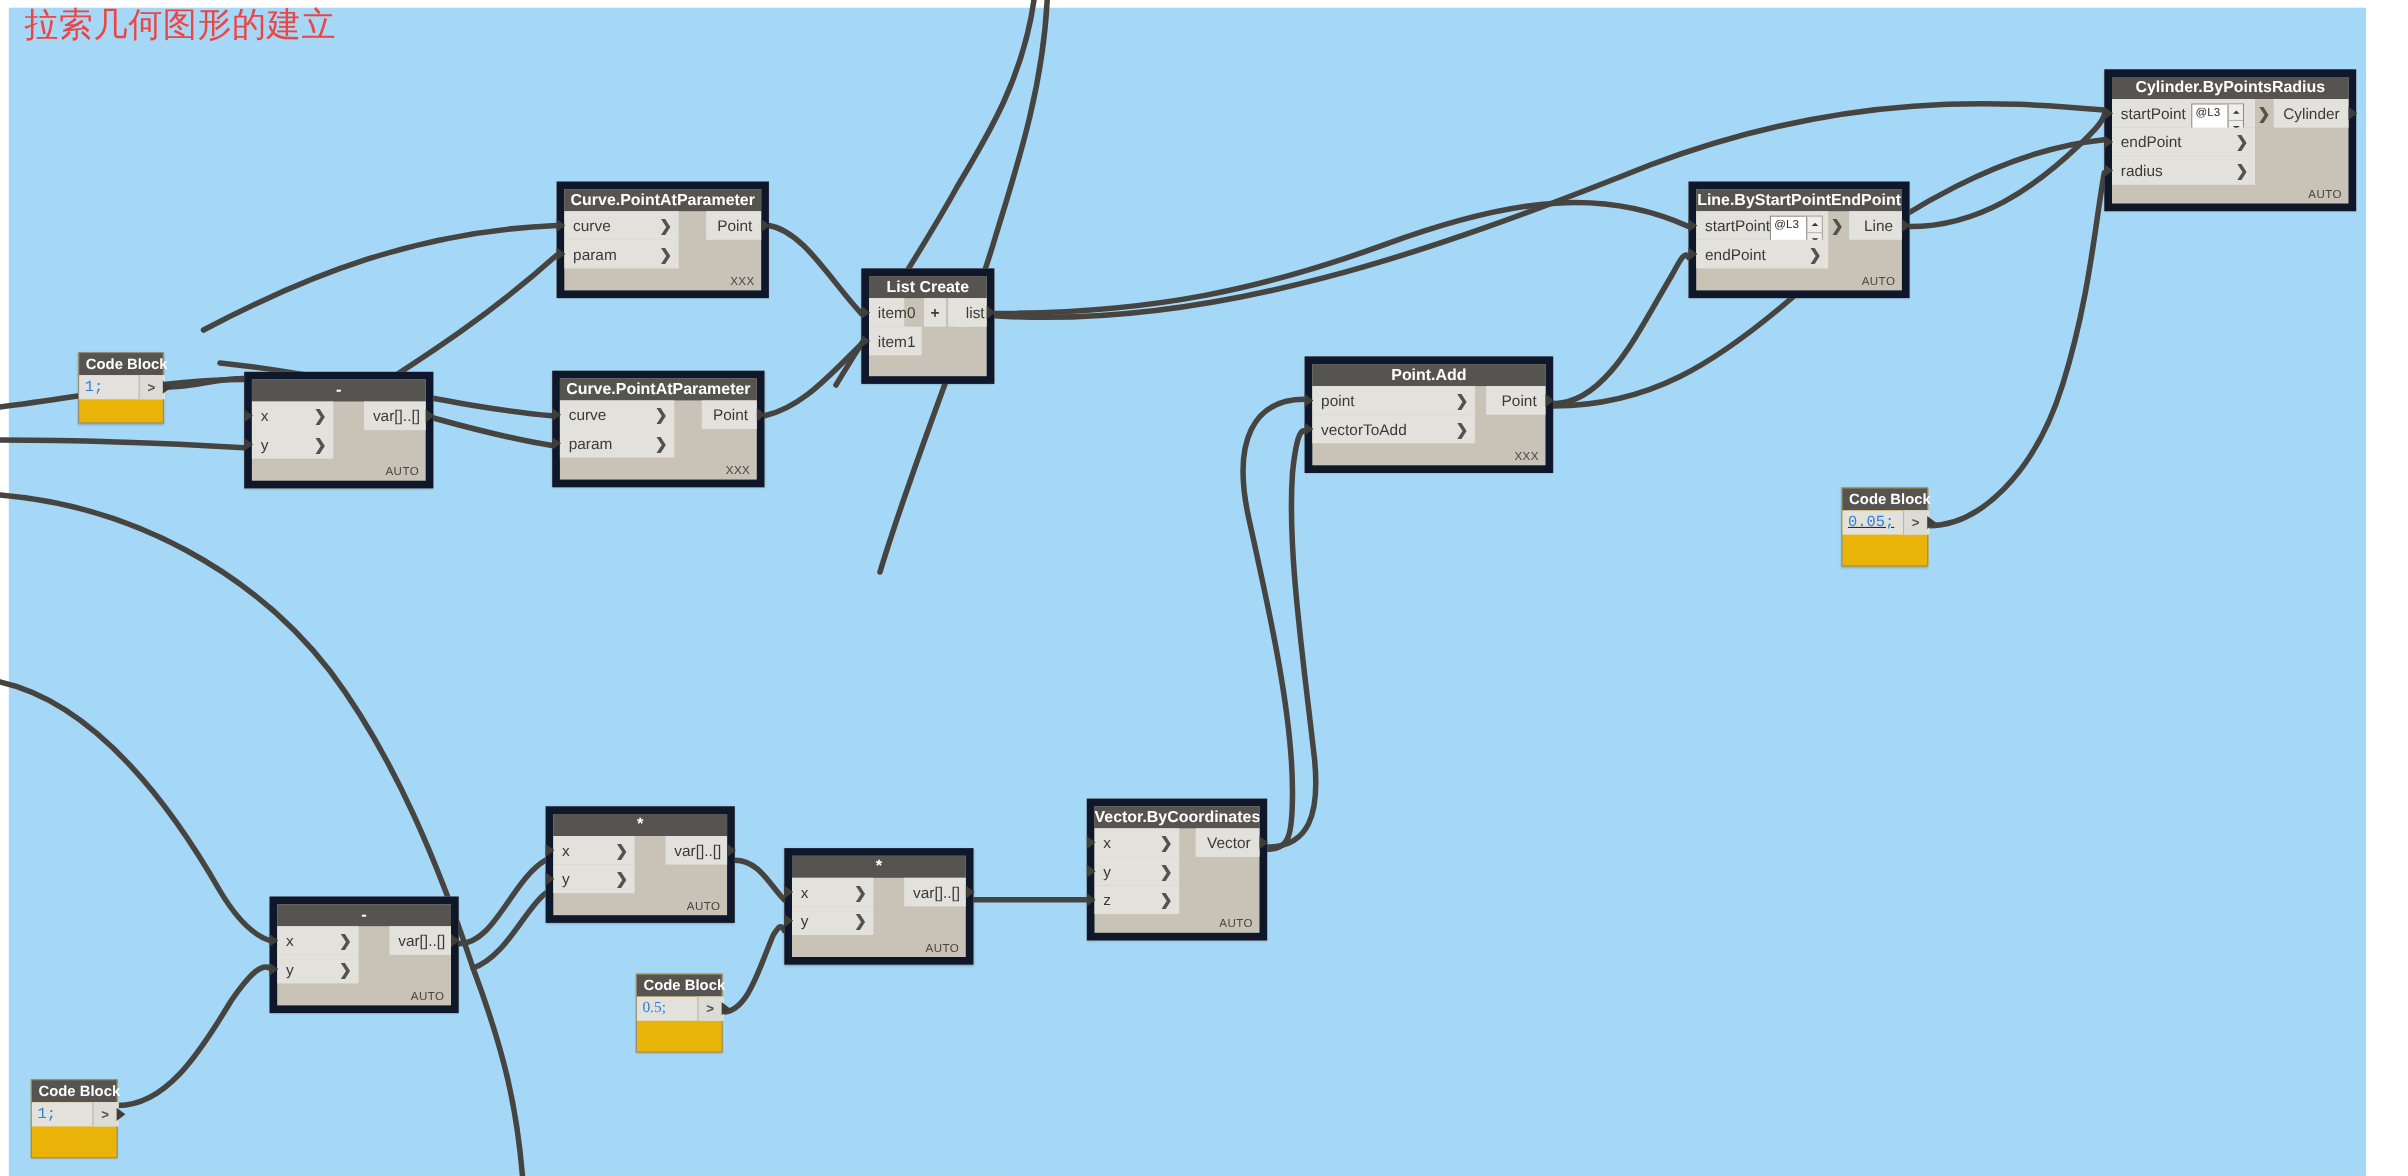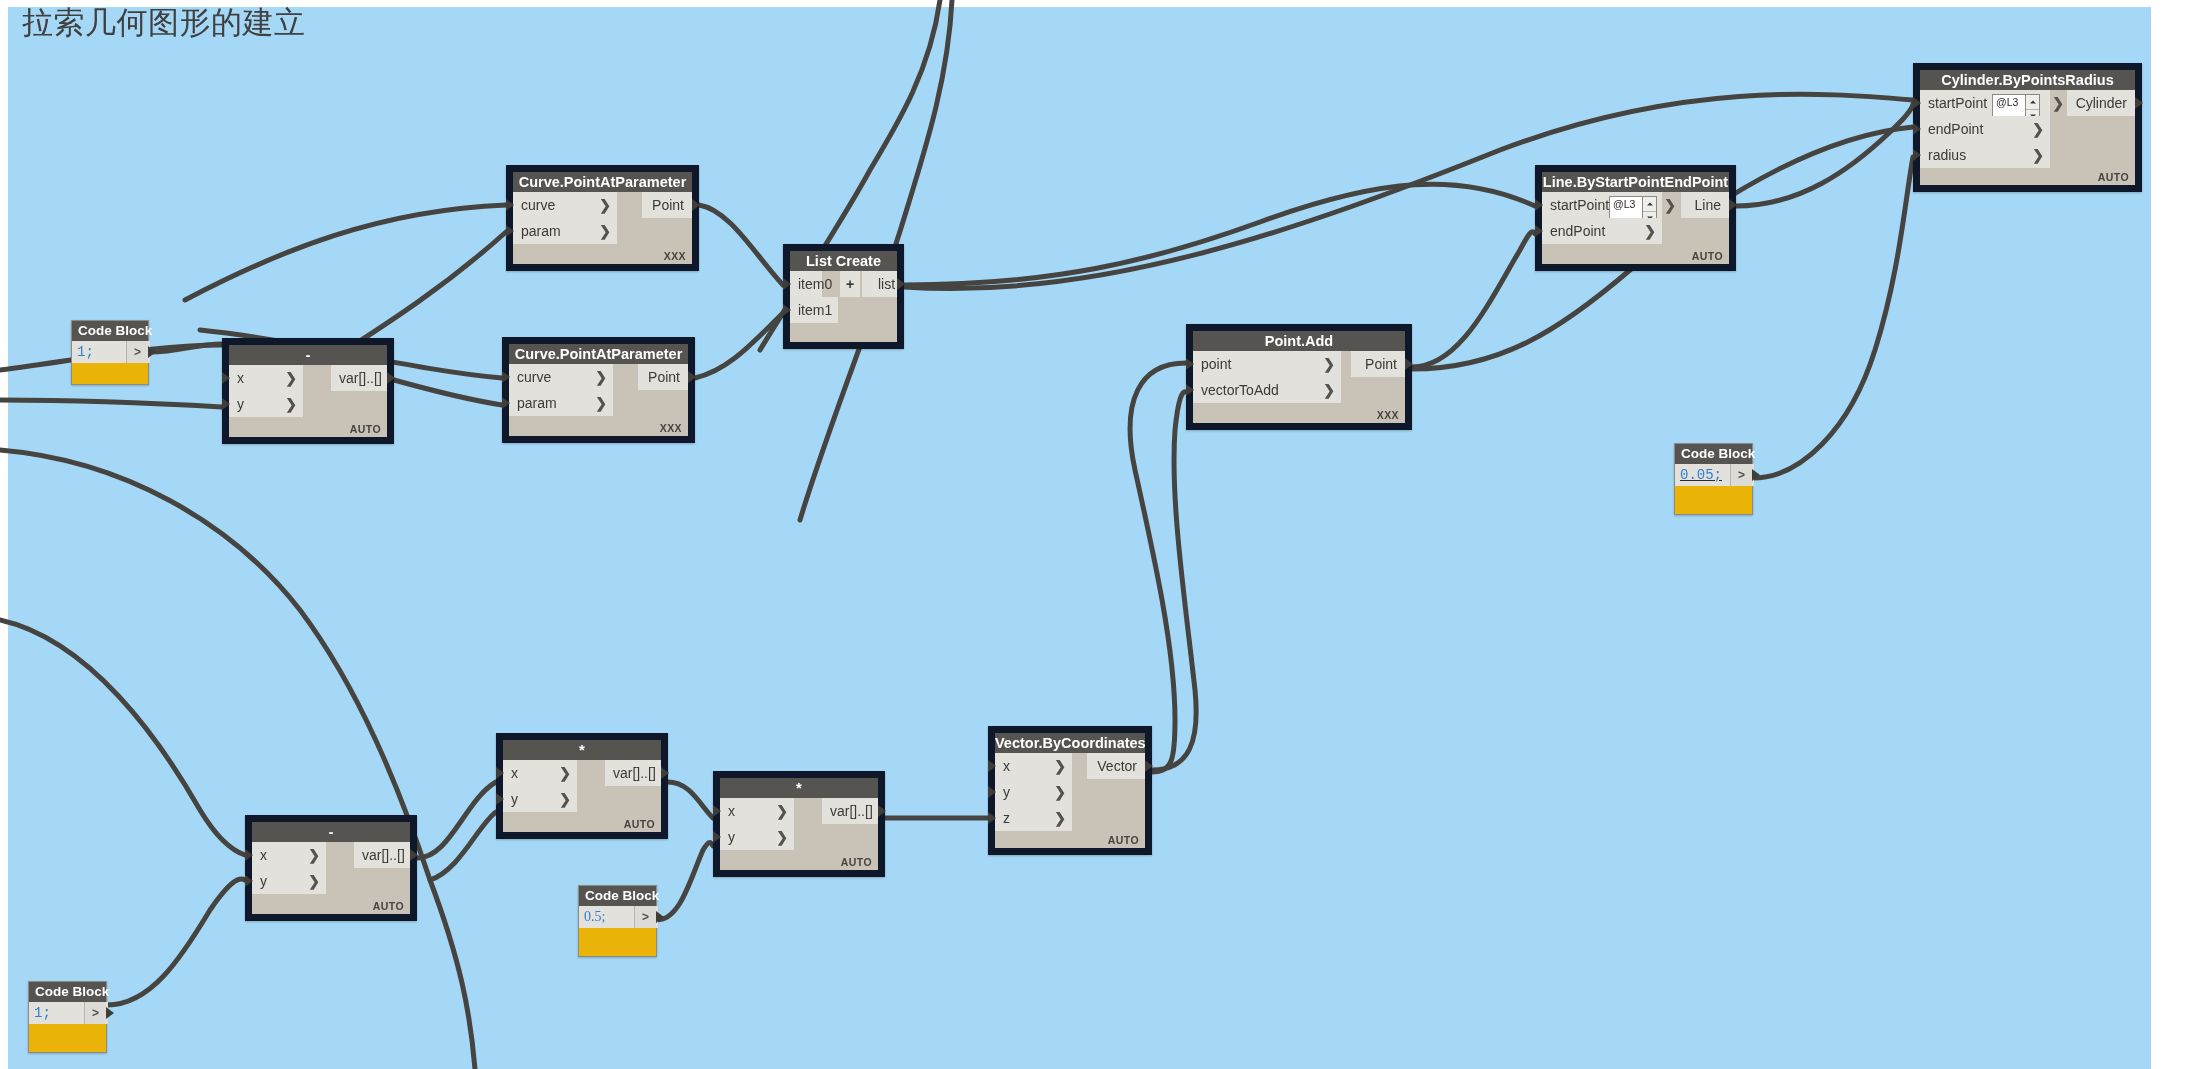--- a/index.html
+++ b/index.html
@@ -35,21 +35,21 @@
     position: absolute;
     left: 0; top: 0;
     width: 2189px;
     height: 1069px;
   }
   #title {
     position: absolute;
     left: 22px;
     top: 2px;
     font-size: 31px;
-    color: #404040;
+    color: #ef4444;
     white-space: nowrap;
     letter-spacing: 0.5px;
   }
 
   
   .node {
     position: absolute;
     background: #c8c3b6;
     border: 7px solid #0f172a;
     box-sizing: border-box;
@@ -106,21 +106,21 @@
     text-align: right;
     padding-right: 8px;
     padding-left: 8px;
     white-space: nowrap;
   }
   .lace {
     position: absolute;
     right: 6px;
     bottom: 2px;
     font-size: 10.5px;
-    font-weight: bold;
+    font-weight: normal;
     color: #46443f;
     letter-spacing: 0.4px;
   }
   
   .nub {
     position: absolute;
     width: 0; height: 0;
     border-top: 6px solid transparent;
     border-bottom: 6px solid transparent;
   }

